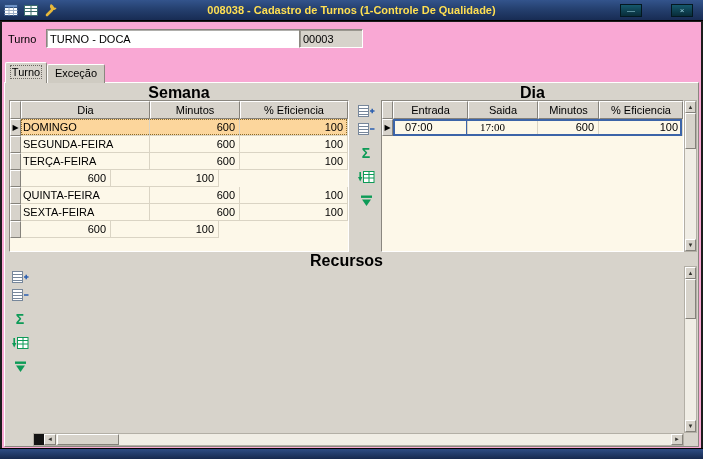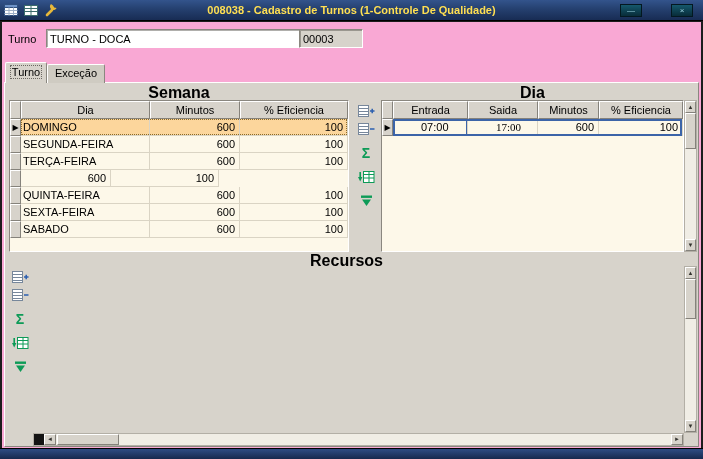--- a/index.html
+++ b/index.html
@@ -49,21 +49,21 @@
   .grid { position:absolute; background:#fdf8e9; border:1px solid;
     border-color:#8a877f #ffffff #ffffff #8a877f; overflow:hidden; }
   .ghead { display:flex; height:18px; }
   .hcell, .gut { background:#d7d3cb; border-top:1px solid #fff; border-left:1px solid #fff;
     border-right:1px solid #85827b; border-bottom:1px solid #85827b; }
   .hcell { font-size:11px; text-align:center; line-height:16px; overflow:hidden; white-space:nowrap; }
   .grow { display:flex; height:17px; position:relative; }
   .cell { font-size:11px; line-height:16px; border-right:1px solid #dad4c4; border-bottom:1px solid #dad4c4;
     white-space:nowrap; overflow:hidden; padding:0 2px; color:#000; }
   .cell.num { text-align:right; padding-right:4px; }
-  .cell.time { padding-left:28px; }
+  .cell.time { padding-left:12px; }
   .mark { font-size:8px; line-height:16px; display:block; text-align:center; color:#000; }
   .sel-sem .cell { background:#fcd69c; }
   .sel-sem::after { content:""; position:absolute; top:0; right:1px; bottom:1px; left:11px;
     border:1px dotted #8a6a2a; pointer-events:none; }
   .sel-dia::after { content:""; position:absolute; top:0; right:1px; bottom:0; left:11px;
     border:2px solid #3c64a8; pointer-events:none; }
   .fcell { box-shadow:inset 0 0 0 1px #3c64a8; }
 
   
   .vtoolbar { position:absolute; width:26px; }
@@ -176,21 +176,20 @@
           <div class="cell num" style="width:108px;">100</div>
         </div>
         <div class="grow">
           <div class="gut" style="width:11px;"></div>
           <div class="cell" style="width:129px;">SEXTA-FEIRA</div>
           <div class="cell num" style="width:90px;">600</div>
           <div class="cell num" style="width:108px;">100</div>
         </div>
         <div class="grow">
           <div class="gut" style="width:11px;"></div>
-          <div class="cell" style="width:129px;">SABADO</div>
           <div class="cell num" style="width:90px;">600</div>
           <div class="cell num" style="width:108px;">100</div>
         </div>
       </div>
 
       <div class="gtitle" style="left:376px;top:1px;width:303px;">Dia</div>
 
       <div class="vtoolbar" style="left:348px;top:17px;height:152px;">
         <div class="tbtn" style="top:2px;">
           <svg width="17" height="14" viewBox="0 0 17 14">

